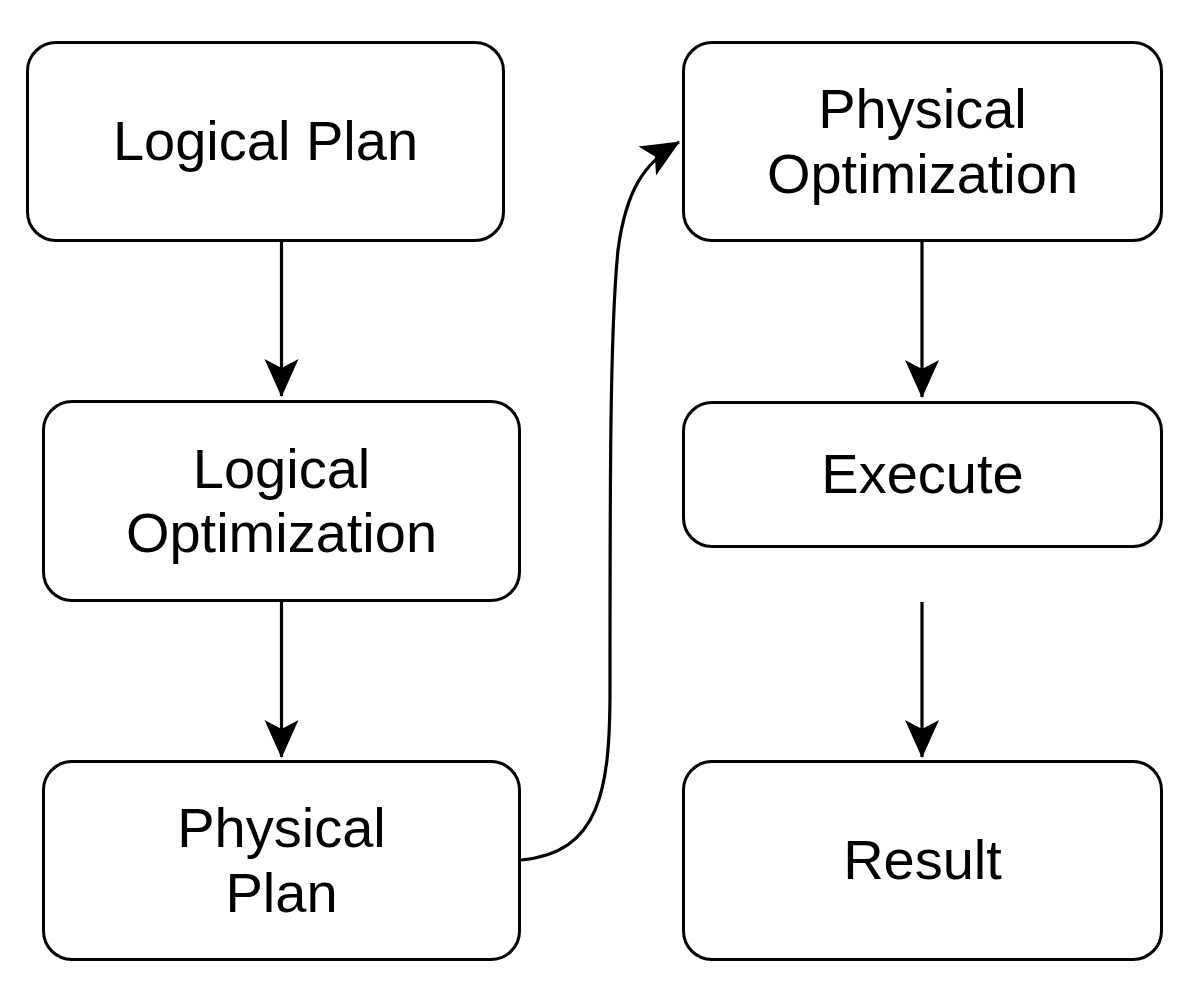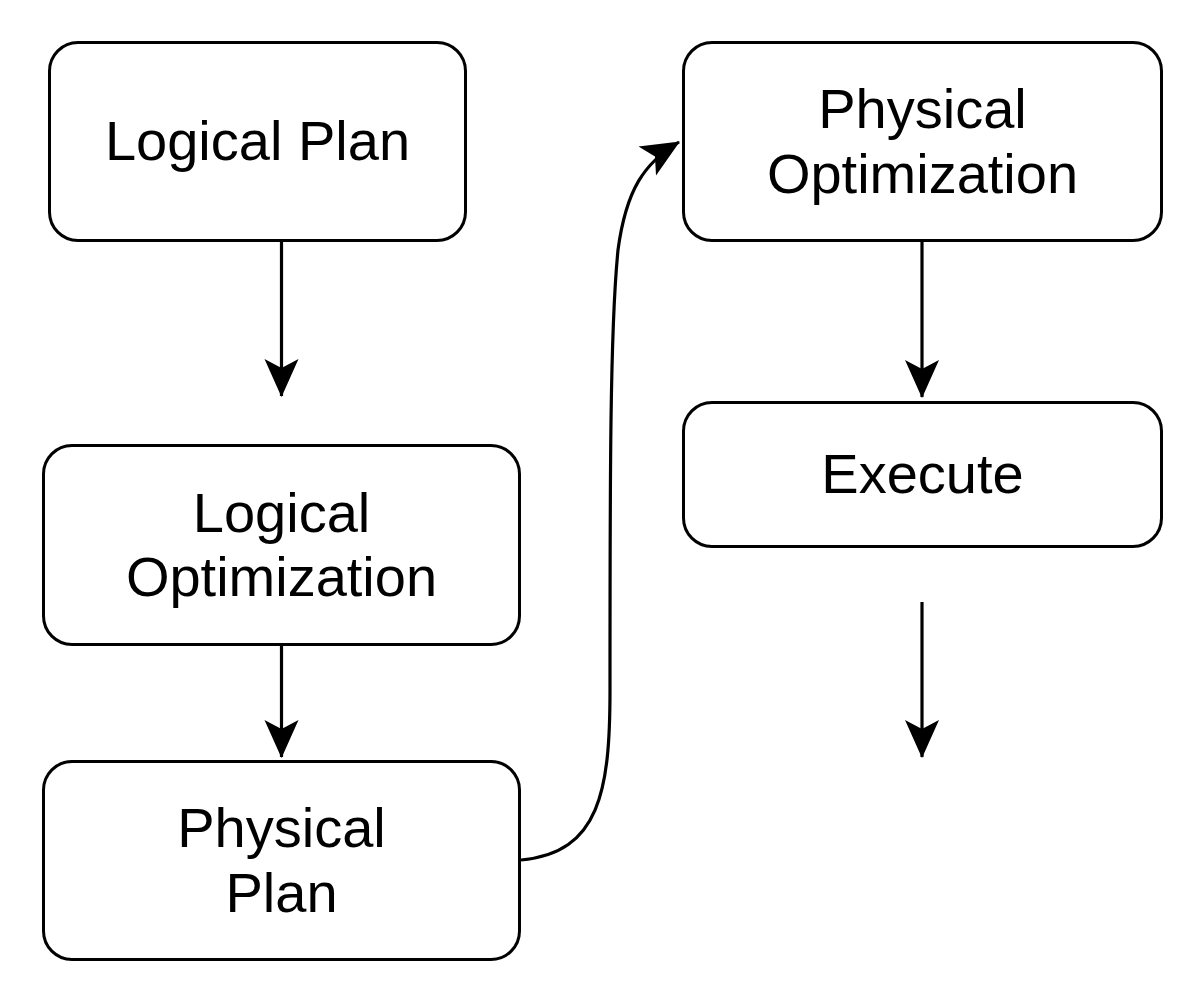--- a/index.html
+++ b/index.html
@@ -44,22 +44,22 @@
     border-radius: 30px;
     display: flex;
     align-items: center;
     justify-content: center;
     text-align: center;
     color: var(--text);
     font-size: 56px;
     line-height: 1.15;
     white-space: pre-line;
   }
-  .n1 { left: 48px;  top: 41px;  width: 419px; height: 201px; }
-  .n2 { left: 42px;  top: 400px; width: 479px; height: 202px; margin-top: 44px; }
+  .n1 { left: 26px;  top: 41px;  width: 479px; height: 201px; }
+  .n2 { left: 42px;  top: 400px; width: 479px; height: 202px; }
   .n3 { left: 42px;  top: 760px; width: 479px; height: 201px; }
   .n4 { left: 682px; top: 41px;  width: 481px; height: 201px; }
   .n5 { left: 682px; top: 401px; width: 481px; height: 147px; }
   .n6 { left: 682px; top: 760px; width: 481px; height: 201px; }
 </style>
 </head>
 <body>
 
 <div class="canvas">
 
@@ -97,14 +97,17 @@
 
   <div class="node n4">
     <span>Physical
 Optimization</span>
   </div>
 
   <div class="node n5">
     <span>Execute</span>
   </div>
 
+  <div class="node n6">
+    <span>Result</span>
+  </div>
 
 </div>
 
 </body></html>

